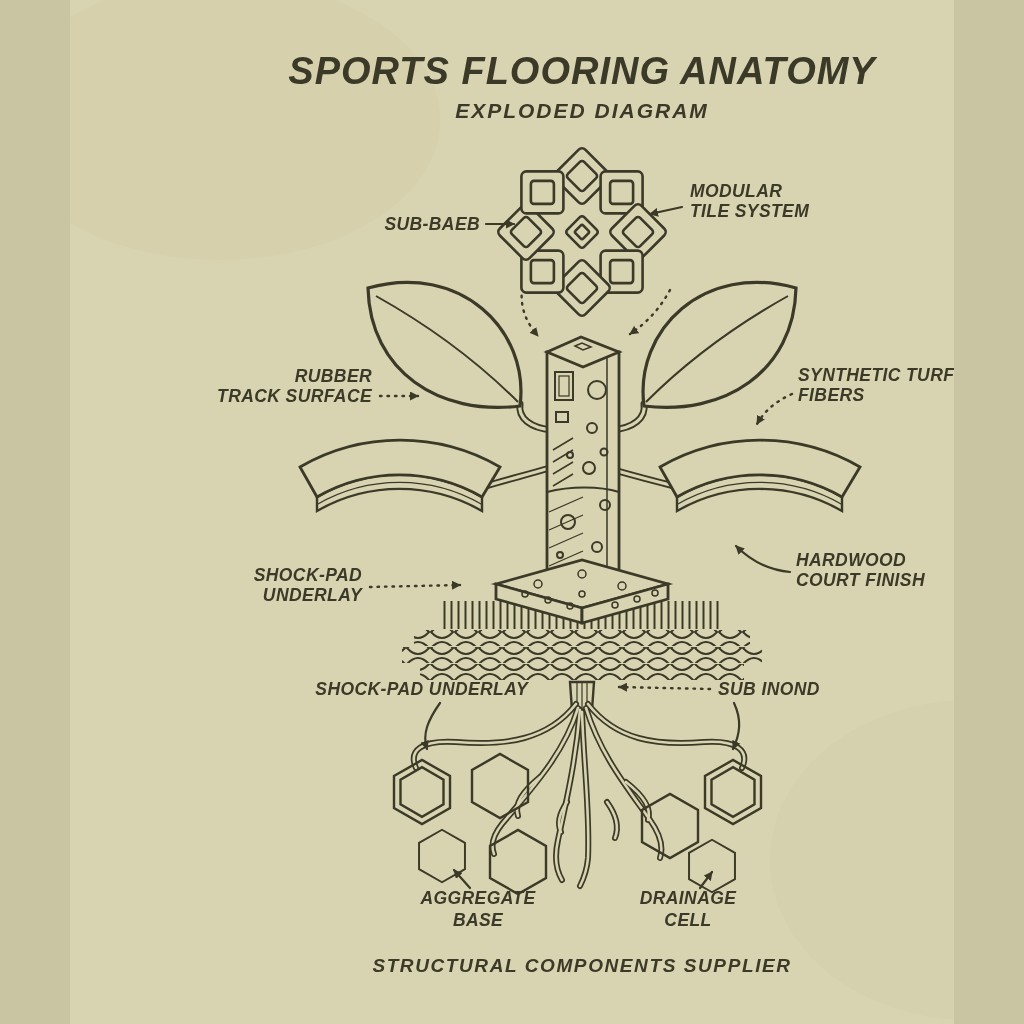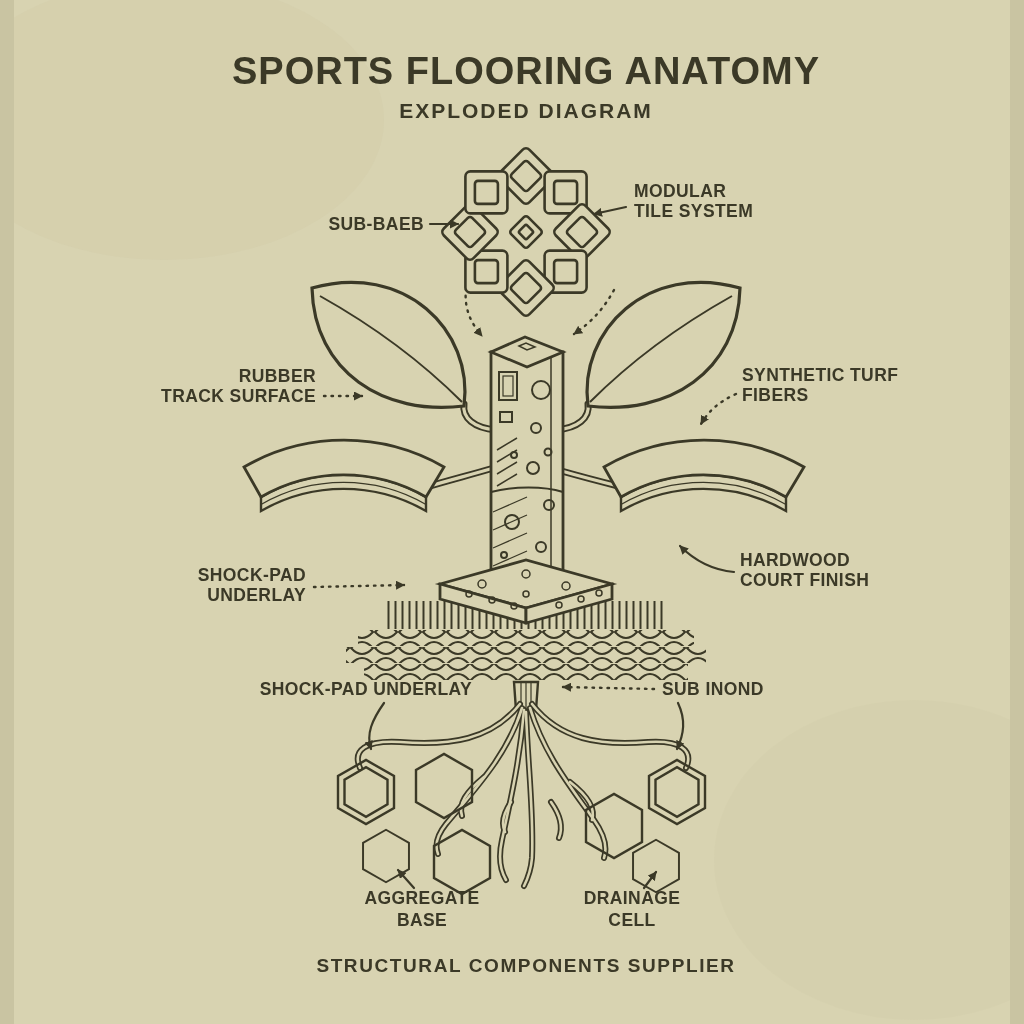--- a/index.html
+++ b/index.html
@@ -1,16 +1,16 @@
 <!DOCTYPE html>
 <html><head>
 <meta charset="utf-8">
 <style>
   html,body{margin:0;padding:0;background:#c9c4a2;}
-  .stage{width:996px;height:1024px;margin:0 auto;background:#f0abfc;position:relative;overflow:hidden;}
+  .stage{width:884px;height:1024px;margin:0 auto;background:#f0abfc;position:relative;overflow:hidden;font-style:italic;}
   svg{display:block;}
   svg text{font-family:"Liberation Sans", sans-serif;font-weight:bold;fill:#3b3927;}
   .t-title{font-size:38px;letter-spacing:1px;}
   .t-sub{font-size:21px;letter-spacing:2px;}
   .t-label{font-size:17.5px;letter-spacing:.4px;}
   .t-foot{font-size:19px;letter-spacing:1.6px;}
   .ln{stroke:#3b3927;fill:none;}
   .w35{stroke-width:3.2;} .w3{stroke-width:2.8;} .w25{stroke-width:2.4;}
   .w2{stroke-width:2;} .w15{stroke-width:1.5;} .w12{stroke-width:1.2;}
   .fillbg{fill:#d8d3b1;}

